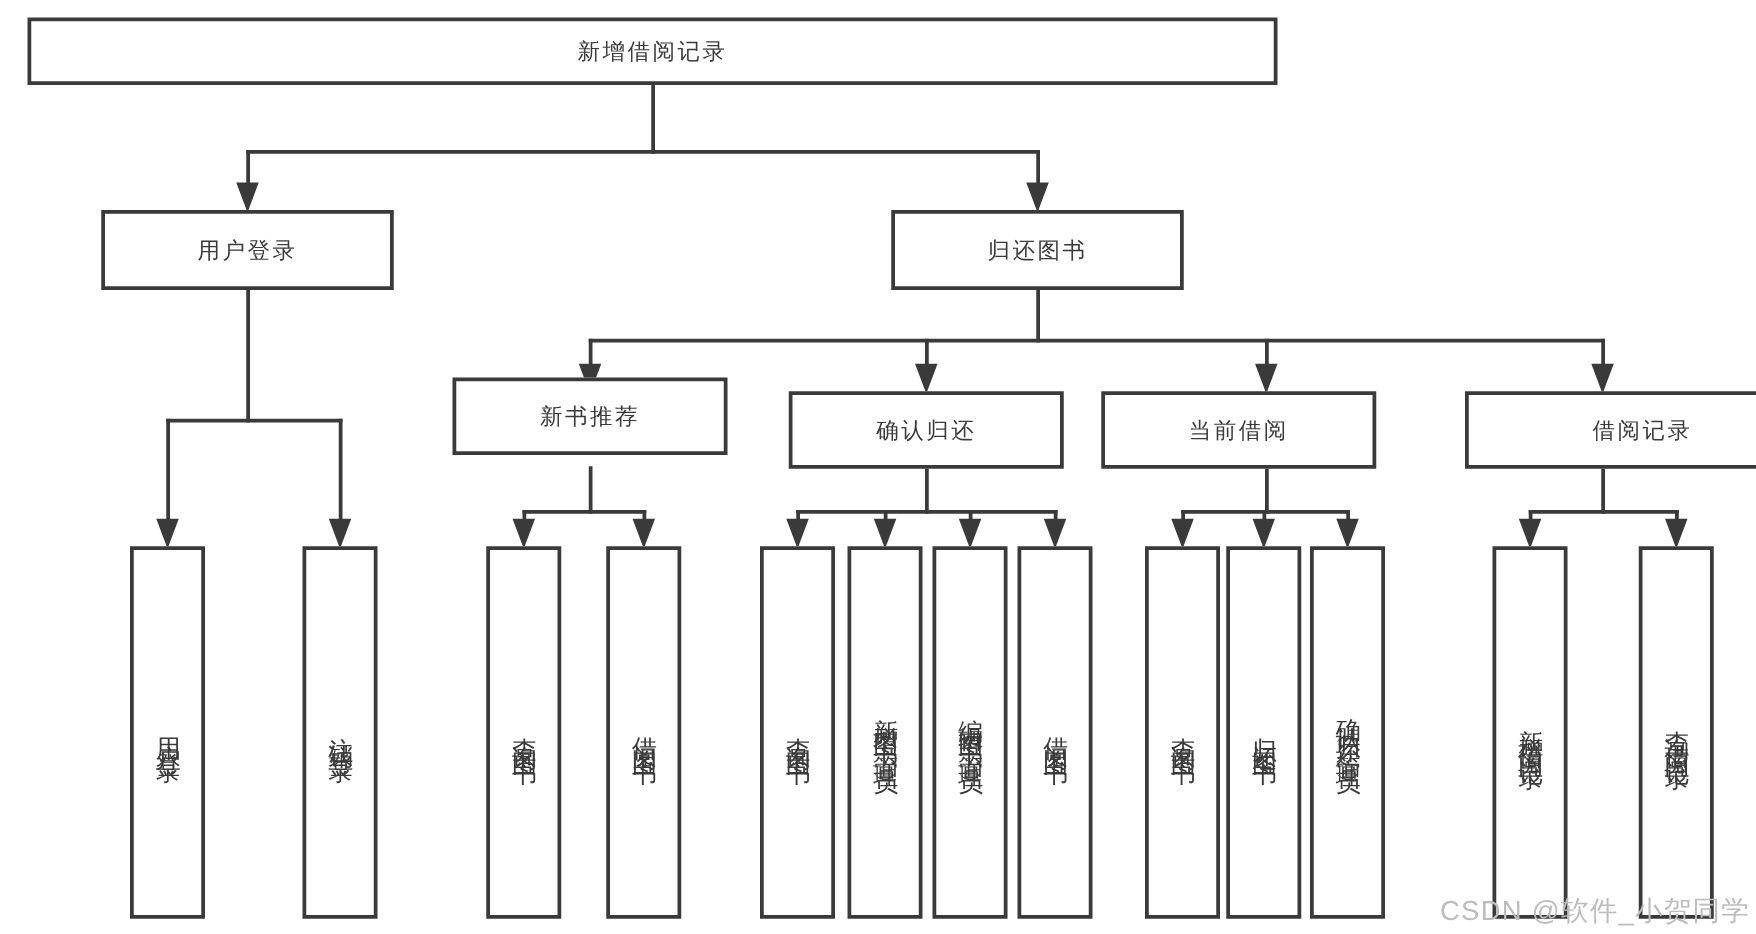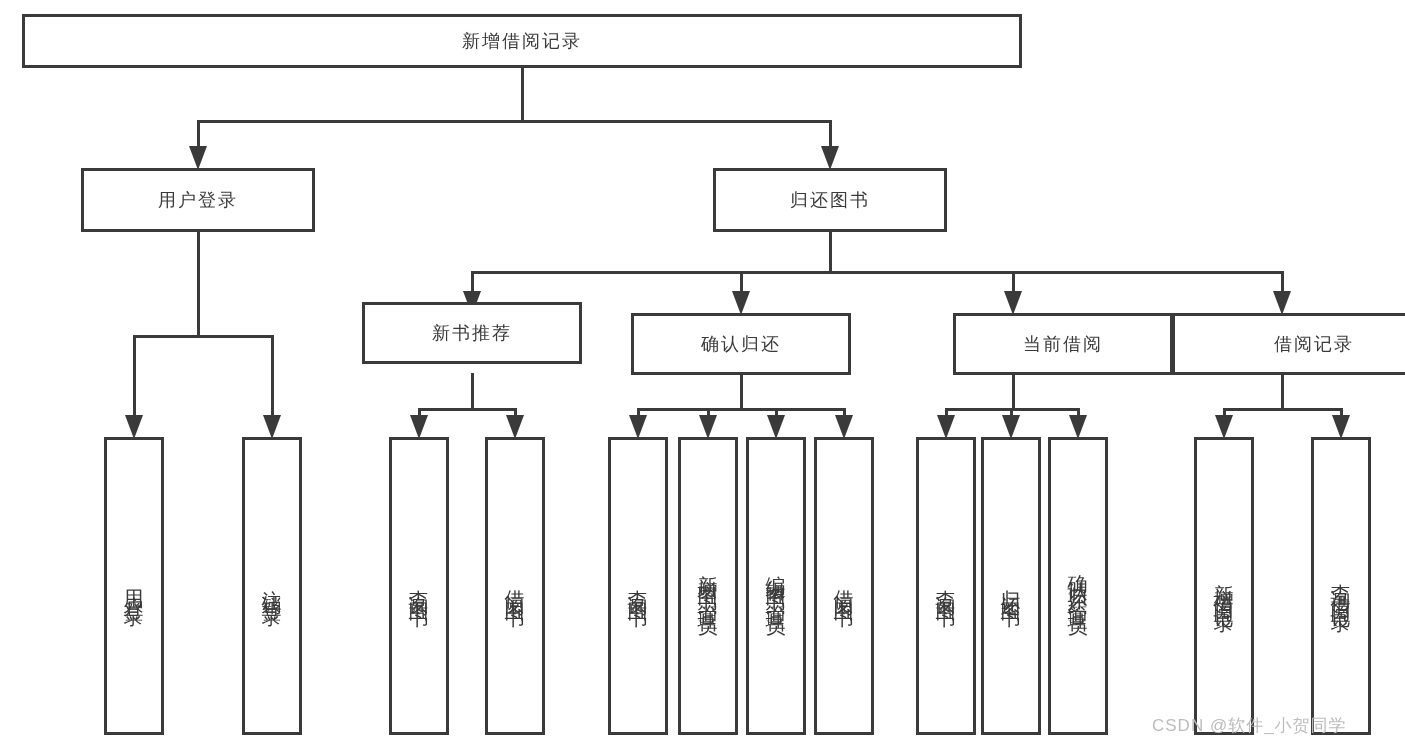--- a/index.html
+++ b/index.html
@@ -51,37 +51,37 @@
     height: 0;
     border-left: 9px solid transparent;
     border-right: 9px solid transparent;
     border-top: 24px solid var(--line-color);
     z-index: 1;
   }
   .watermark {
     position: absolute;
     left: 1152px;
     top: 714px;
-    font-size: 17px;
+    font-size: 22px;
     letter-spacing: 1px;
     white-space: nowrap;
     z-index: 3;
   }
 </style>
 </head>
 <body>
 
 <div class="canvas" style="--line-color: #3a3a3a; --text-color: #3a3a3a; background: rgb(255, 255, 255);">
   <div id="nodes-layer">
       <div class="node horizontal" style="left: 22px; top: 14px; width: 1000px; height: 54px;">新增借阅记录</div>
       <div class="node horizontal" style="left: 81px; top: 168px; width: 234px; height: 64px;">用户登录</div>
       <div class="node horizontal" style="left: 713px; top: 168px; width: 234px; height: 64px;">归还图书</div>
       <div class="node horizontal" style="left: 362px; top: 302px; width: 220px; height: 62px; text-align: right;">新书推荐</div>
       <div class="node horizontal" style="left: 631px; top: 313px; width: 220px; height: 62px;">确认归还</div>
-      <div class="node horizontal" style="left: 953px; top: 313px; width: 220px; height: 62px;">当前借阅</div>
+      <div class="node horizontal" style="left: 881px; top: 313px; width: 220px; height: 62px;">当前借阅</div>
       <div class="node horizontal" style="left: 1172px; top: 313px; width: 244px; height: 62px; padding-left: 40px;">借阅记录</div>
       <div class="node vertical" style="left: 104px; top: 437px; width: 60px; height: 298px;">用户登录</div>
       <div class="node vertical" style="left: 242px; top: 437px; width: 60px; height: 298px;">注销登录</div>
       <div class="node vertical" style="left: 389px; top: 437px; width: 60px; height: 298px;">查询图书</div>
       <div class="node vertical" style="left: 485px; top: 437px; width: 60px; height: 298px;">借阅图书</div>
       <div class="node vertical" style="left: 608px; top: 437px; width: 60px; height: 298px;">查询图书</div>
       <div class="node vertical" style="left: 678px; top: 437px; width: 60px; height: 298px;">新增图书（管理员）</div>
       <div class="node vertical" style="left: 746px; top: 437px; width: 60px; height: 298px;">编辑图书（管理员）</div>
       <div class="node vertical" style="left: 814px; top: 437px; width: 60px; height: 298px;">借阅图书</div>
       <div class="node vertical" style="left: 916px; top: 437px; width: 60px; height: 298px;">查询图书</div>

